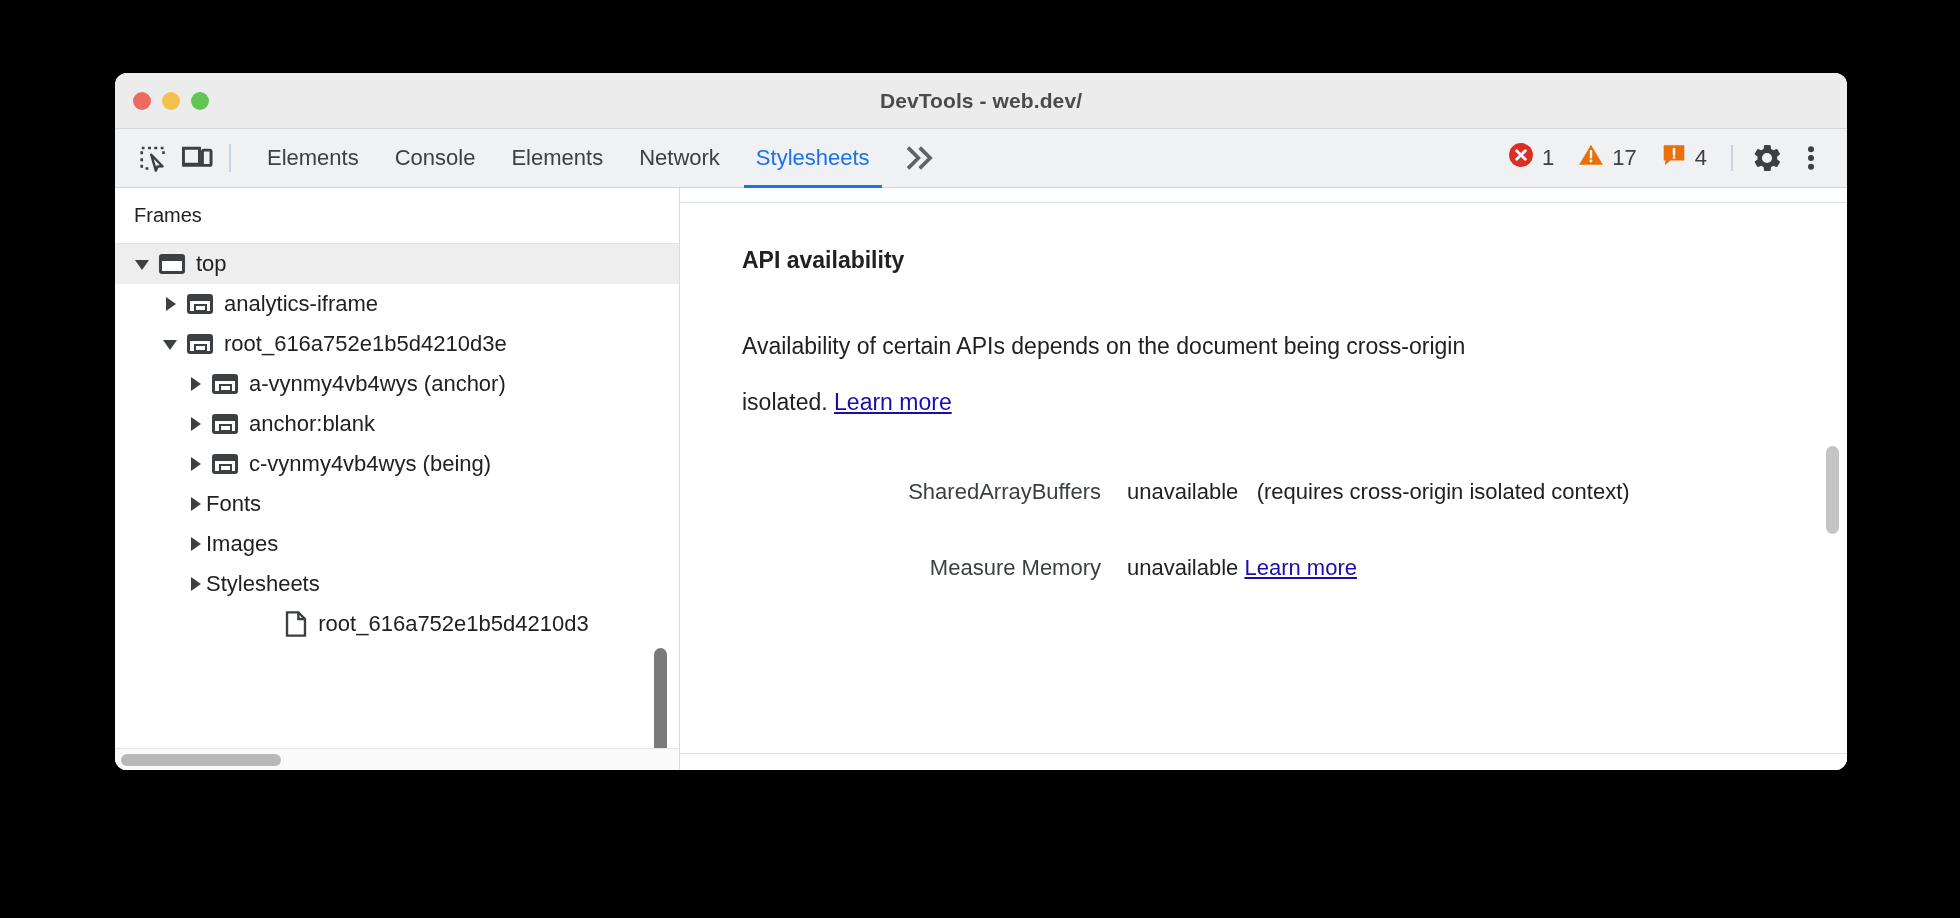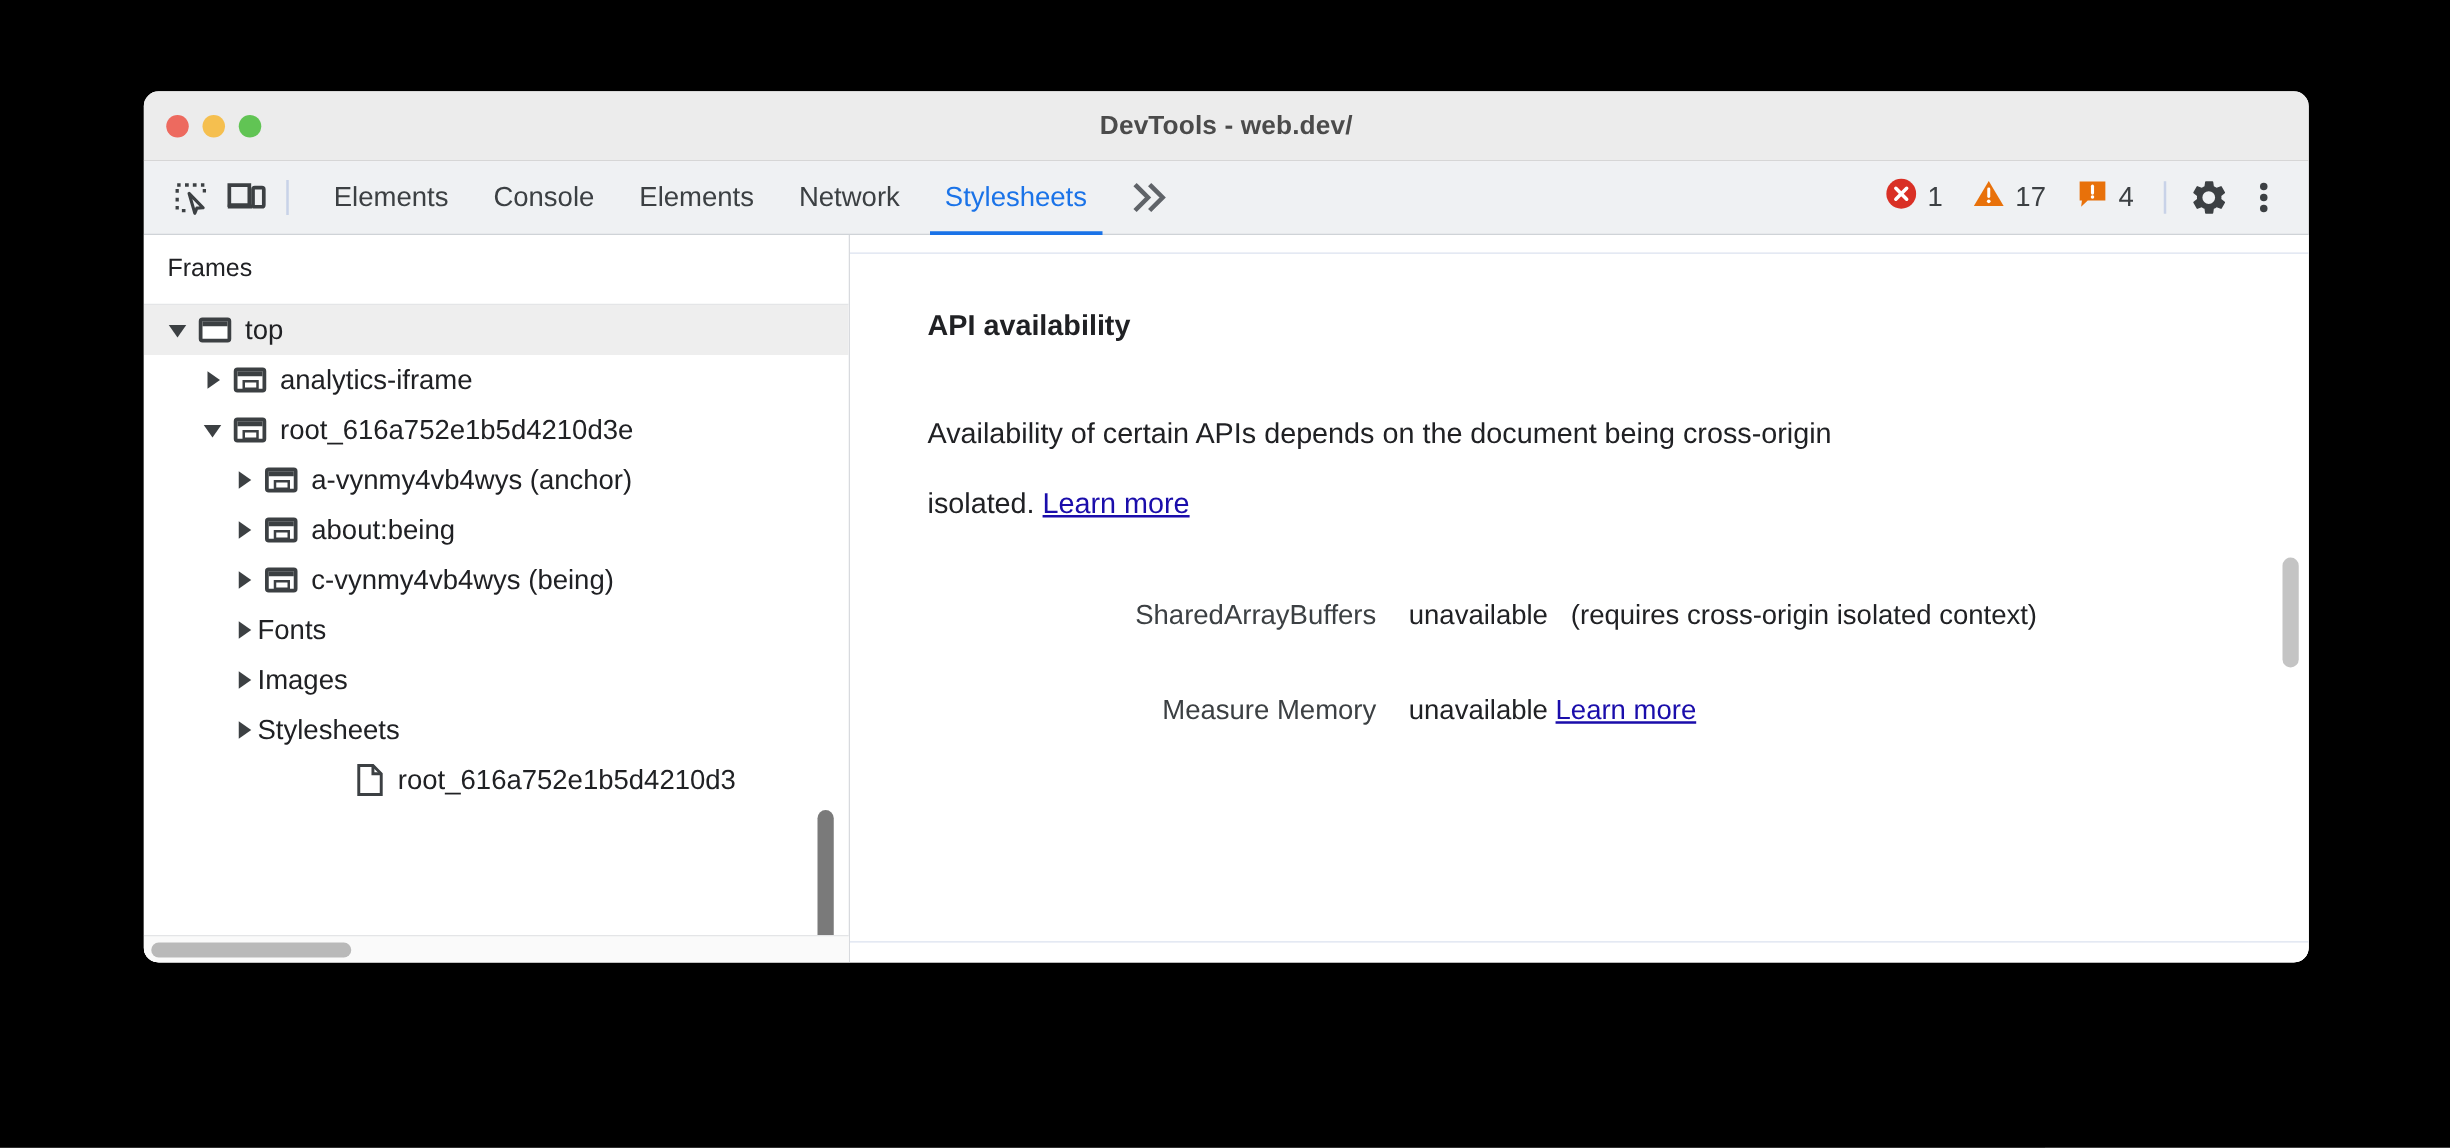--- a/index.html
+++ b/index.html
@@ -515,21 +515,21 @@
 
           <div class="tree-row" style="padding-left:72px;">
             <span class="twisty closed"></span>
             <span class="frame-icon child"></span>
             <span class="tree-label">a-vynmy4vb4wys (anchor)</span>
           </div>
 
           <div class="tree-row" style="padding-left:72px;">
             <span class="twisty closed"></span>
             <span class="frame-icon child"></span>
-            <span class="tree-label">about:being</span>
+            <span class="tree-label">anchor:blank</span>
           </div>
 
           <div class="tree-row" style="padding-left:72px;">
             <span class="twisty closed"></span>
             <span class="frame-icon child"></span>
             <span class="tree-label">c-vynmy4vb4wys (being)</span>
           </div>
 
           <div class="tree-row" style="padding-left:72px;">
             <span class="twisty closed"></span>

